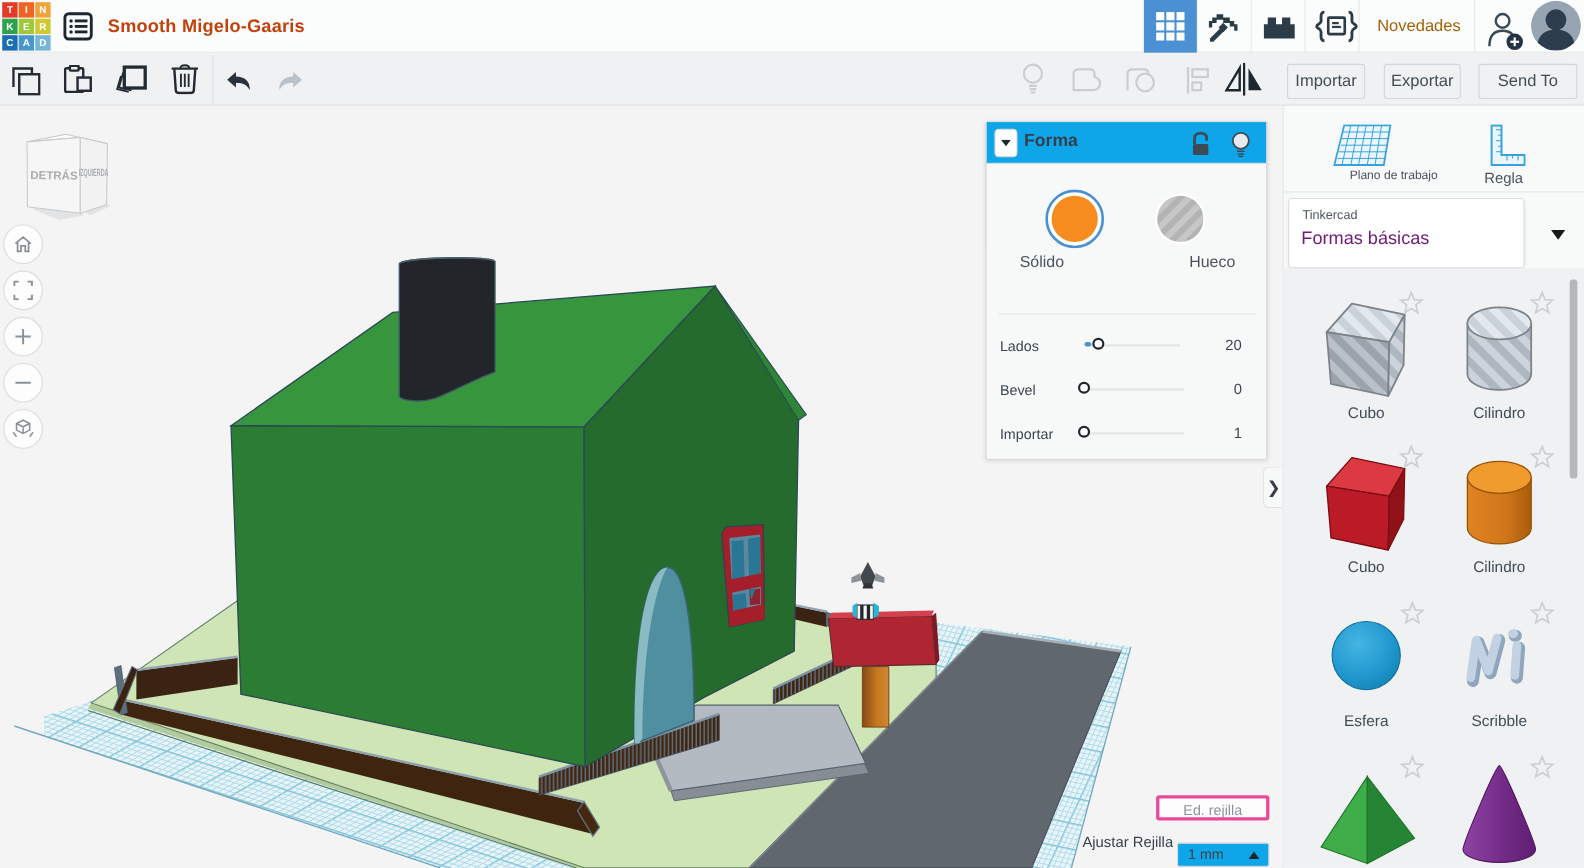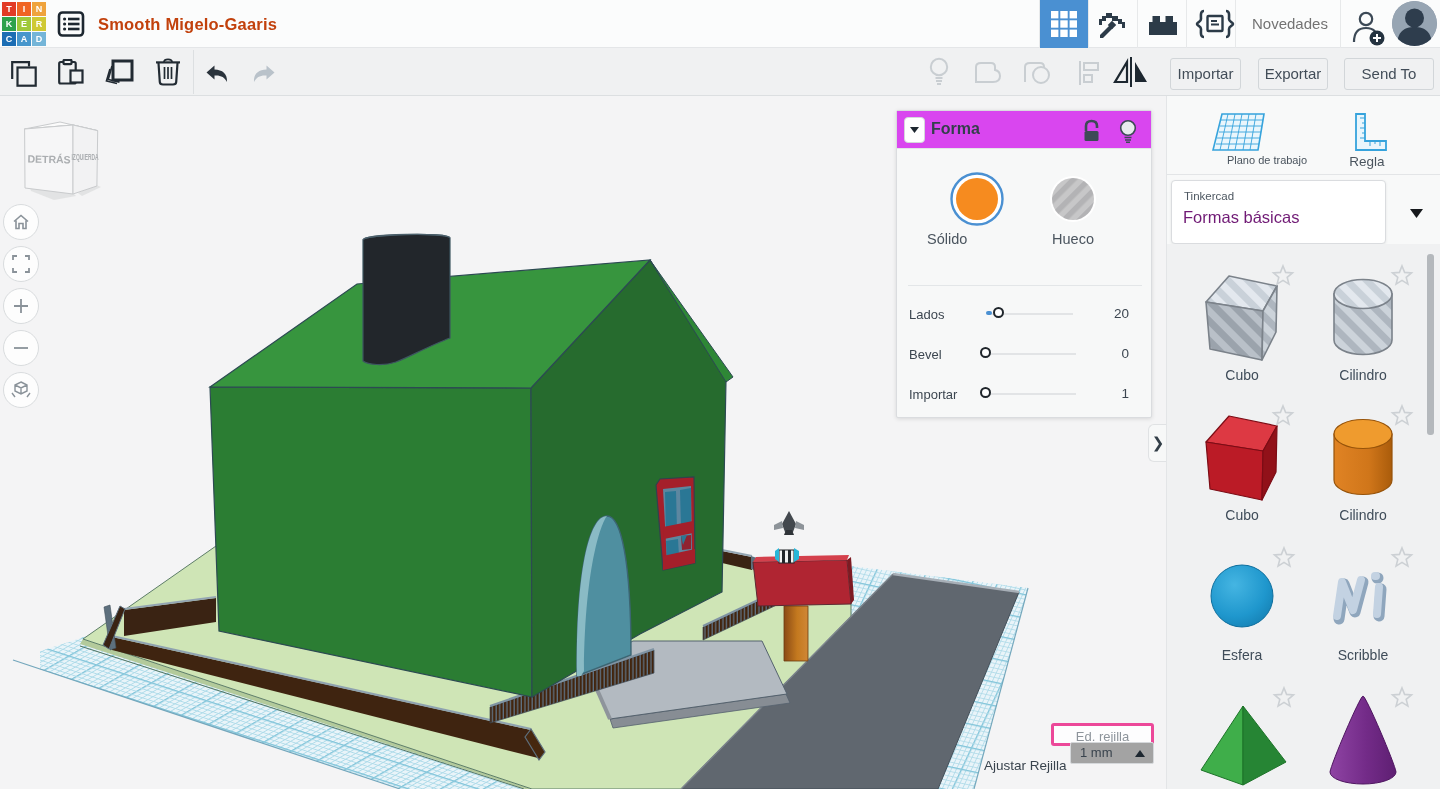--- a/index.html
+++ b/index.html
@@ -5,38 +5,38 @@
 * { margin:0; padding:0; box-sizing:border-box; }
 html,body { width:1440px; height:789px; overflow:hidden; font-family:"Liberation Sans",sans-serif; }
 body { position:relative; background:#f4f4f5; }
 .abs { position:absolute; }
 
 #header { position:absolute; left:0; top:0; width:1440px; height:48px; background:#fbfcfc; border-bottom:1px solid #e4e6e8; z-index:30; }
 #logo { position:absolute; left:2px; top:2px; width:44px; height:44px; display:grid; grid-template-columns:repeat(3,1fr); grid-template-rows:repeat(3,1fr); gap:1px; }
 #logo div { color:#fff; font-weight:bold; font-size:9px; display:flex; align-items:center; justify-content:center; }
 #title { position:absolute; left:98px; top:15px; font-size:16.5px; font-weight:700; color:#c2410c; letter-spacing:0.2px; }
 .hsep { position:absolute; top:0; width:1px; height:48px; background:#e7e9ea; }
-#novedades { position:absolute; left:1252px; top:15px; font-size:15px; color:#737373; }
+#novedades { position:absolute; left:1252px; top:15px; font-size:15px; color:#a16207; }
 
 #toolbar { position:absolute; left:0; top:48px; width:1440px; height:48px; background:#f0f1f2; border-bottom:1px solid #dcdfe1; z-index:30; }
 .tsep { position:absolute; top:2px; width:1px; height:44px; background:#dcdfe1; }
 .tbtn { position:absolute; top:10px; height:32px; border:1px solid #d2d6d9; border-radius:3px; color:#424d58; font-size:15px; text-align:center; line-height:30px; }
 
 #canvas { position:absolute; left:0; top:96px; width:1166px; height:693px; background:#f4f4f5; overflow:hidden; }
 .navbtn { position:absolute; left:3px; width:36px; height:36px; border-radius:50%; background:#fdfdfd; border:1px solid #d9dcde; color:#8a9299; display:flex; align-items:center; justify-content:center; }
 
 #forma { position:absolute; left:896px; top:14px; width:256px; background:#f7f8f8; border:1px solid #dadcdf; border-radius:2px; box-shadow:0 1px 4px rgba(0,0,0,0.12); z-index:20; }
-#forma-h { height:38px; background:#d946ef; border-bottom:1px solid #e3e5e7; position:relative; }
+#forma-h { height:38px; background:#0ea5e9; border-bottom:1px solid #e3e5e7; position:relative; }
 
 #sidebar { position:absolute; left:1166px; top:96px; width:274px; height:693px; background:#f8f9f9; border-left:1px solid #e3e5e7; }
 #gallery { position:absolute; left:0; top:148px; width:274px; height:545px; background:#f0f1f2; }
 
 #edrejilla { position:absolute; left:1051px; top:627px; width:103px; height:23px; background:#fdfdfe; border:3px solid #ec4899; border-radius:3px; color:#8d949b; font-size:13px; text-align:center; line-height:21px; }
 #ajustar { position:absolute; left:984px; top:662px; font-size:13.5px; color:#39434d; }
-#gridsel { position:absolute; left:1070px; top:646px; width:84px; height:22px; background:#a3a3a3; border:1px solid #d5d8db; border-radius:2px; font-size:13px; color:#39434d; line-height:20px; padding-left:9px; }
+#gridsel { position:absolute; left:1070px; top:670px; width:84px; height:22px; background:#0ea5e9; border:1px solid #d5d8db; border-radius:2px; font-size:13px; color:#39434d; line-height:20px; padding-left:9px; }
 #collapse { position:absolute; left:1148px; top:328px; width:19px; height:38px; background:#f7f8f8; border:1px solid #e0e2e4; border-right:none; border-radius:6px 0 0 6px; color:#333e48; font-size:15px; display:flex; align-items:center; justify-content:center; }
 </style>
 </head>
 <body>
 
 <div id="header">
   <div id="logo">
     <div style="background:#e23b26">T</div>
       <div style="background:#f06423">I</div>
       <div style="background:#efa33c">N</div>
@@ -382,21 +382,21 @@
         <defs>
             <pattern id="hstr" width="11" height="11" patternTransform="rotate(45)" patternUnits="userSpaceOnUse">
           <rect width="11" height="11" fill="#c7c7c8"></rect>
               <rect width="5.5" height="11" fill="#b3b3b5"></rect>
         </pattern>
           </defs>
         <circle cx="27" cy="27" r="23" fill="#fff"></circle>
         <circle cx="27" cy="27" r="21" fill="url(#hstr)"></circle>
       </svg>
       <div class="abs" style="left:30px;top:82px;width:100px;font-size:14.5px;color:#4a545e">Sólido</div>
-      <div class="abs" style="left:126px;top:82px;width:100px;text-align:center;font-size:14.5px;color:#4a545e">Hueco</div>
+      <div class="abs" style="left:126px;top:82px;width:100px;text-align:right;font-size:14.5px;color:#4a545e">Hueco</div>
       <div class="abs" style="left:11px;top:136px;width:234px;height:1px;background:#e3e6e8"></div>
       <div class="abs" style="left:12px;top:158px;font-size:13px;color:#3c4650">Lados</div>
       <div class="abs" style="left:92px;top:164px;width:84px;height:2px;background:#e2e4e6"></div>
       <div class="abs" style="left:89px;top:162px;width:6px;height:4px;border-radius:2px;background:#4a90d2"></div>
       <div class="abs" style="left:96px;top:158px;width:11px;height:11px;border-radius:50%;background:#fff;border:2px solid #20262c"></div>
       <div class="abs" style="left:202px;top:157px;width:30px;text-align:right;font-size:13.5px;color:#3c4650">20</div>
       <div class="abs" style="left:12px;top:198px;font-size:13px;color:#3c4650">Bevel</div>
       <div class="abs" style="left:91px;top:204px;width:88px;height:2px;background:#e2e4e6"></div>
       <div class="abs" style="left:83px;top:198px;width:11px;height:11px;border-radius:50%;background:#fff;border:2px solid #20262c"></div>
       <div class="abs" style="left:202px;top:197px;width:30px;text-align:right;font-size:13.5px;color:#3c4650">0</div>

